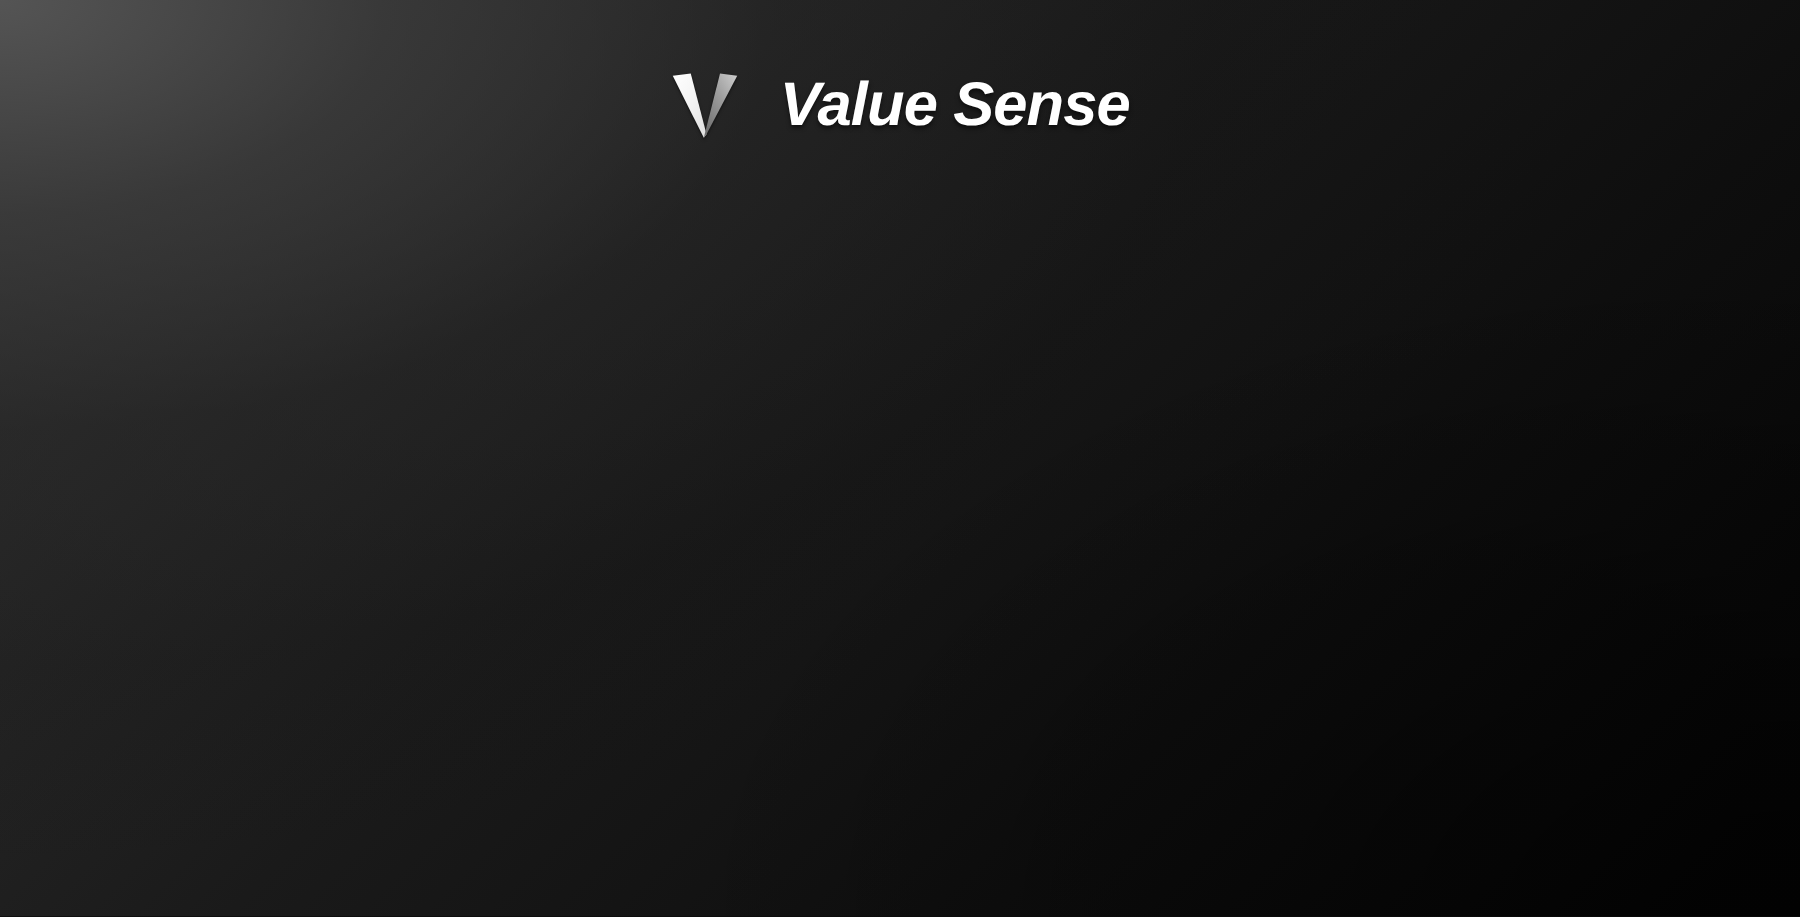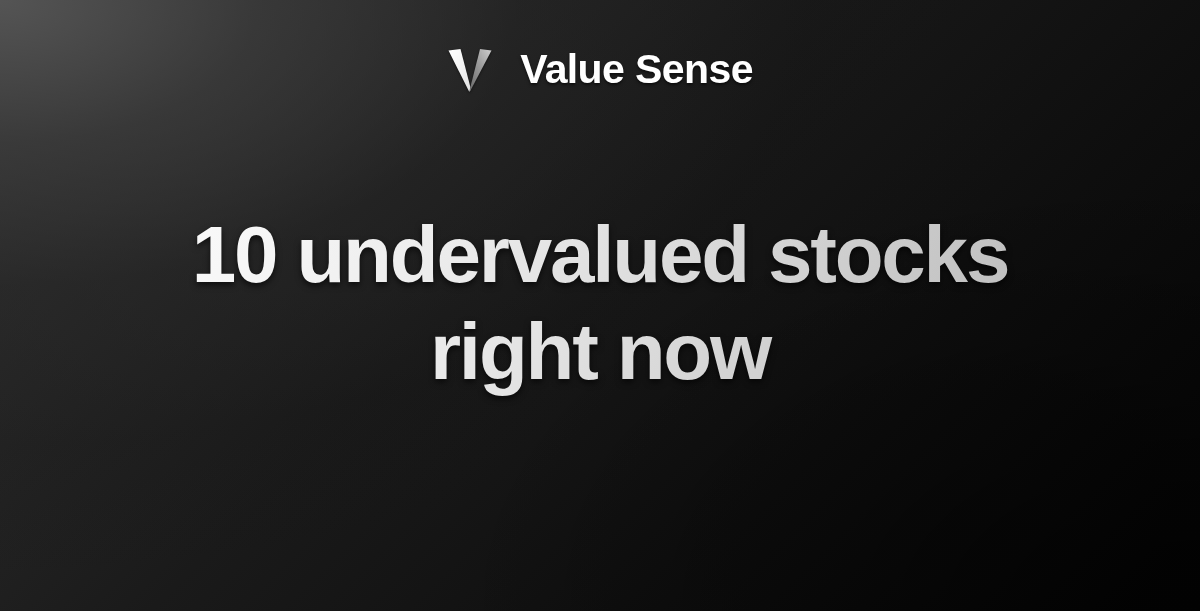--- a/index.html
+++ b/index.html
@@ -31,20 +31,21 @@
         rgba(0,0,0,0) 74%),
       linear-gradient(135deg,
         #363636 0%,
         #2b2b2b 14%,
         #222222 28%,
         #1a1a1a 42%,
         #141414 56%,
         #0e0e0e 70%,
         #090909 84%,
         #040404 100%);
+    font-style: italic;
   }
 
   
   .card::after {
     content: "";
     position: absolute;
     inset: 0;
     pointer-events: none;
     background: radial-gradient(95% 110% at 100% 100%,
       rgba(0,0,0,0.60) 0%,
@@ -139,20 +140,14 @@
       </defs>
 
       <path d="M1.5 4.5 L13.5 3.0 L24.0 43.5 L22.2 45.8 Z" fill="url(#vLeftGrad)"></path>
 
       <path d="M44.5 4.5 L33.0 3.0 L22.2 45.8 L24.0 43.5 Z" fill="url(#vRightGrad)"></path>
     </svg>
 
     <span class="brand-name">Value Sense</span>
   </div>
 
-  <div class="headline-wrap">
-    <h1 class="headline">
-      <span class="line">10 undervalued stocks</span>
-      <span class="line">right now</span>
-    </h1>
-  </div>
 
 </div>
 
 </body></html>

